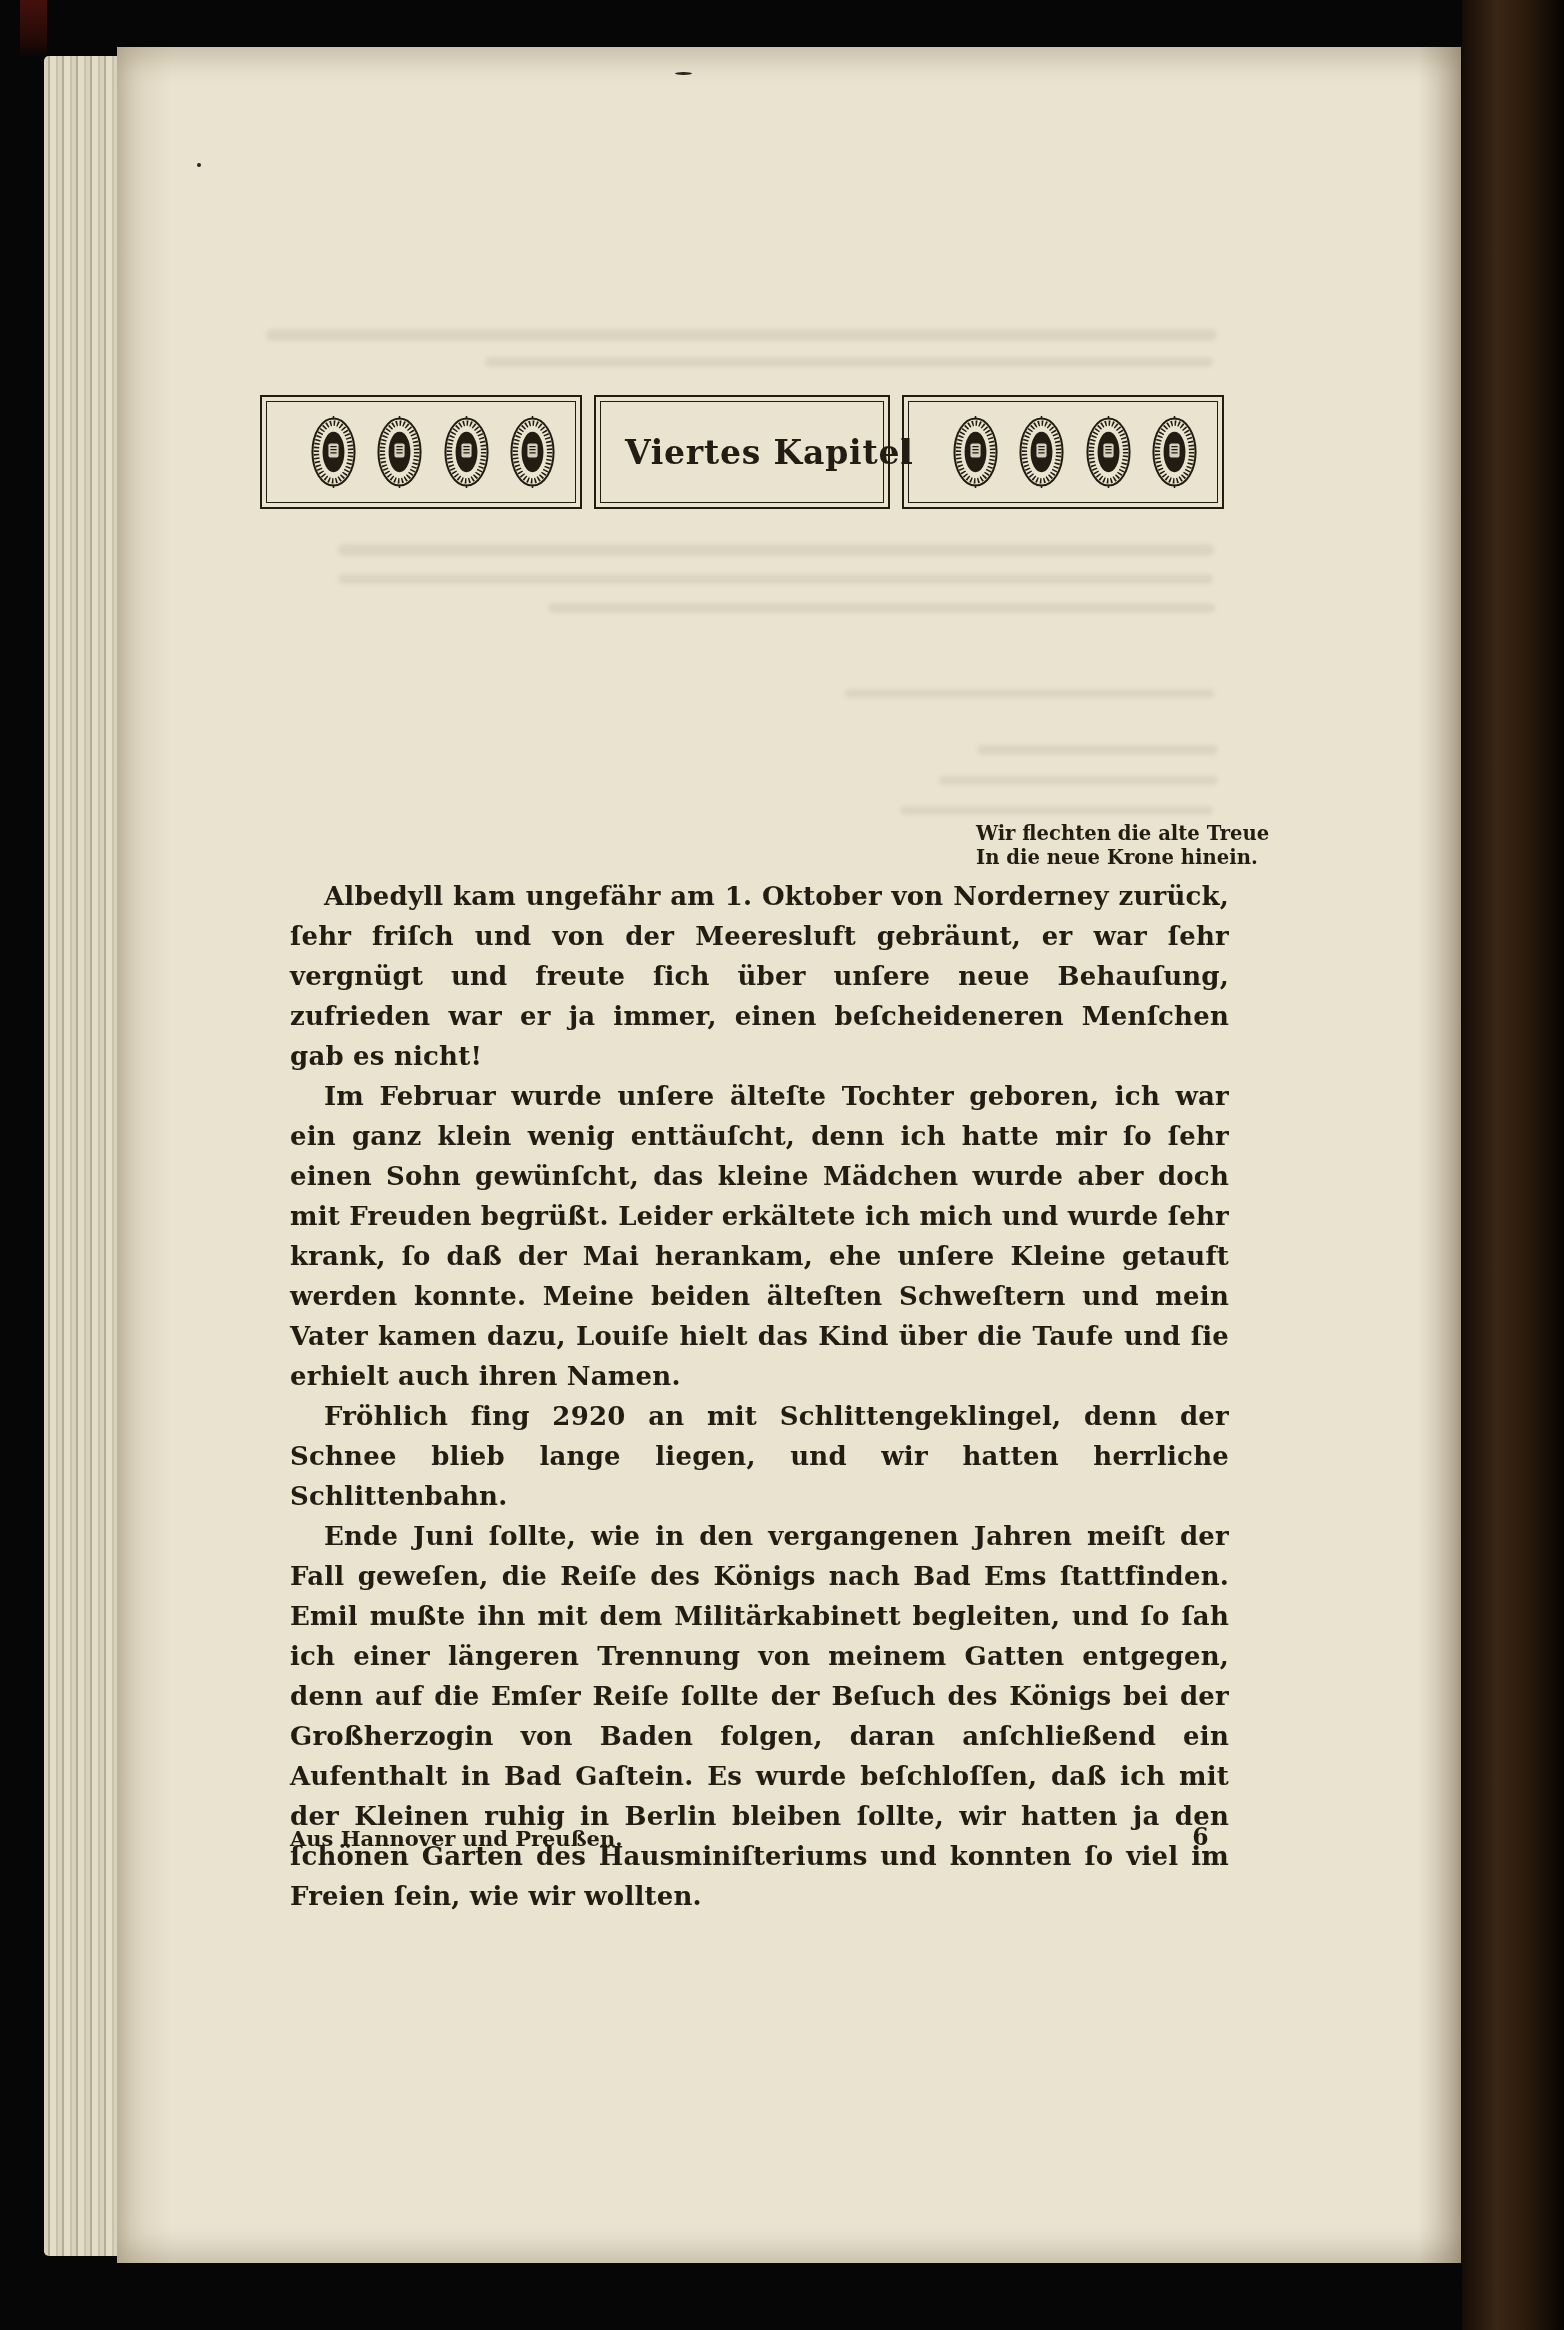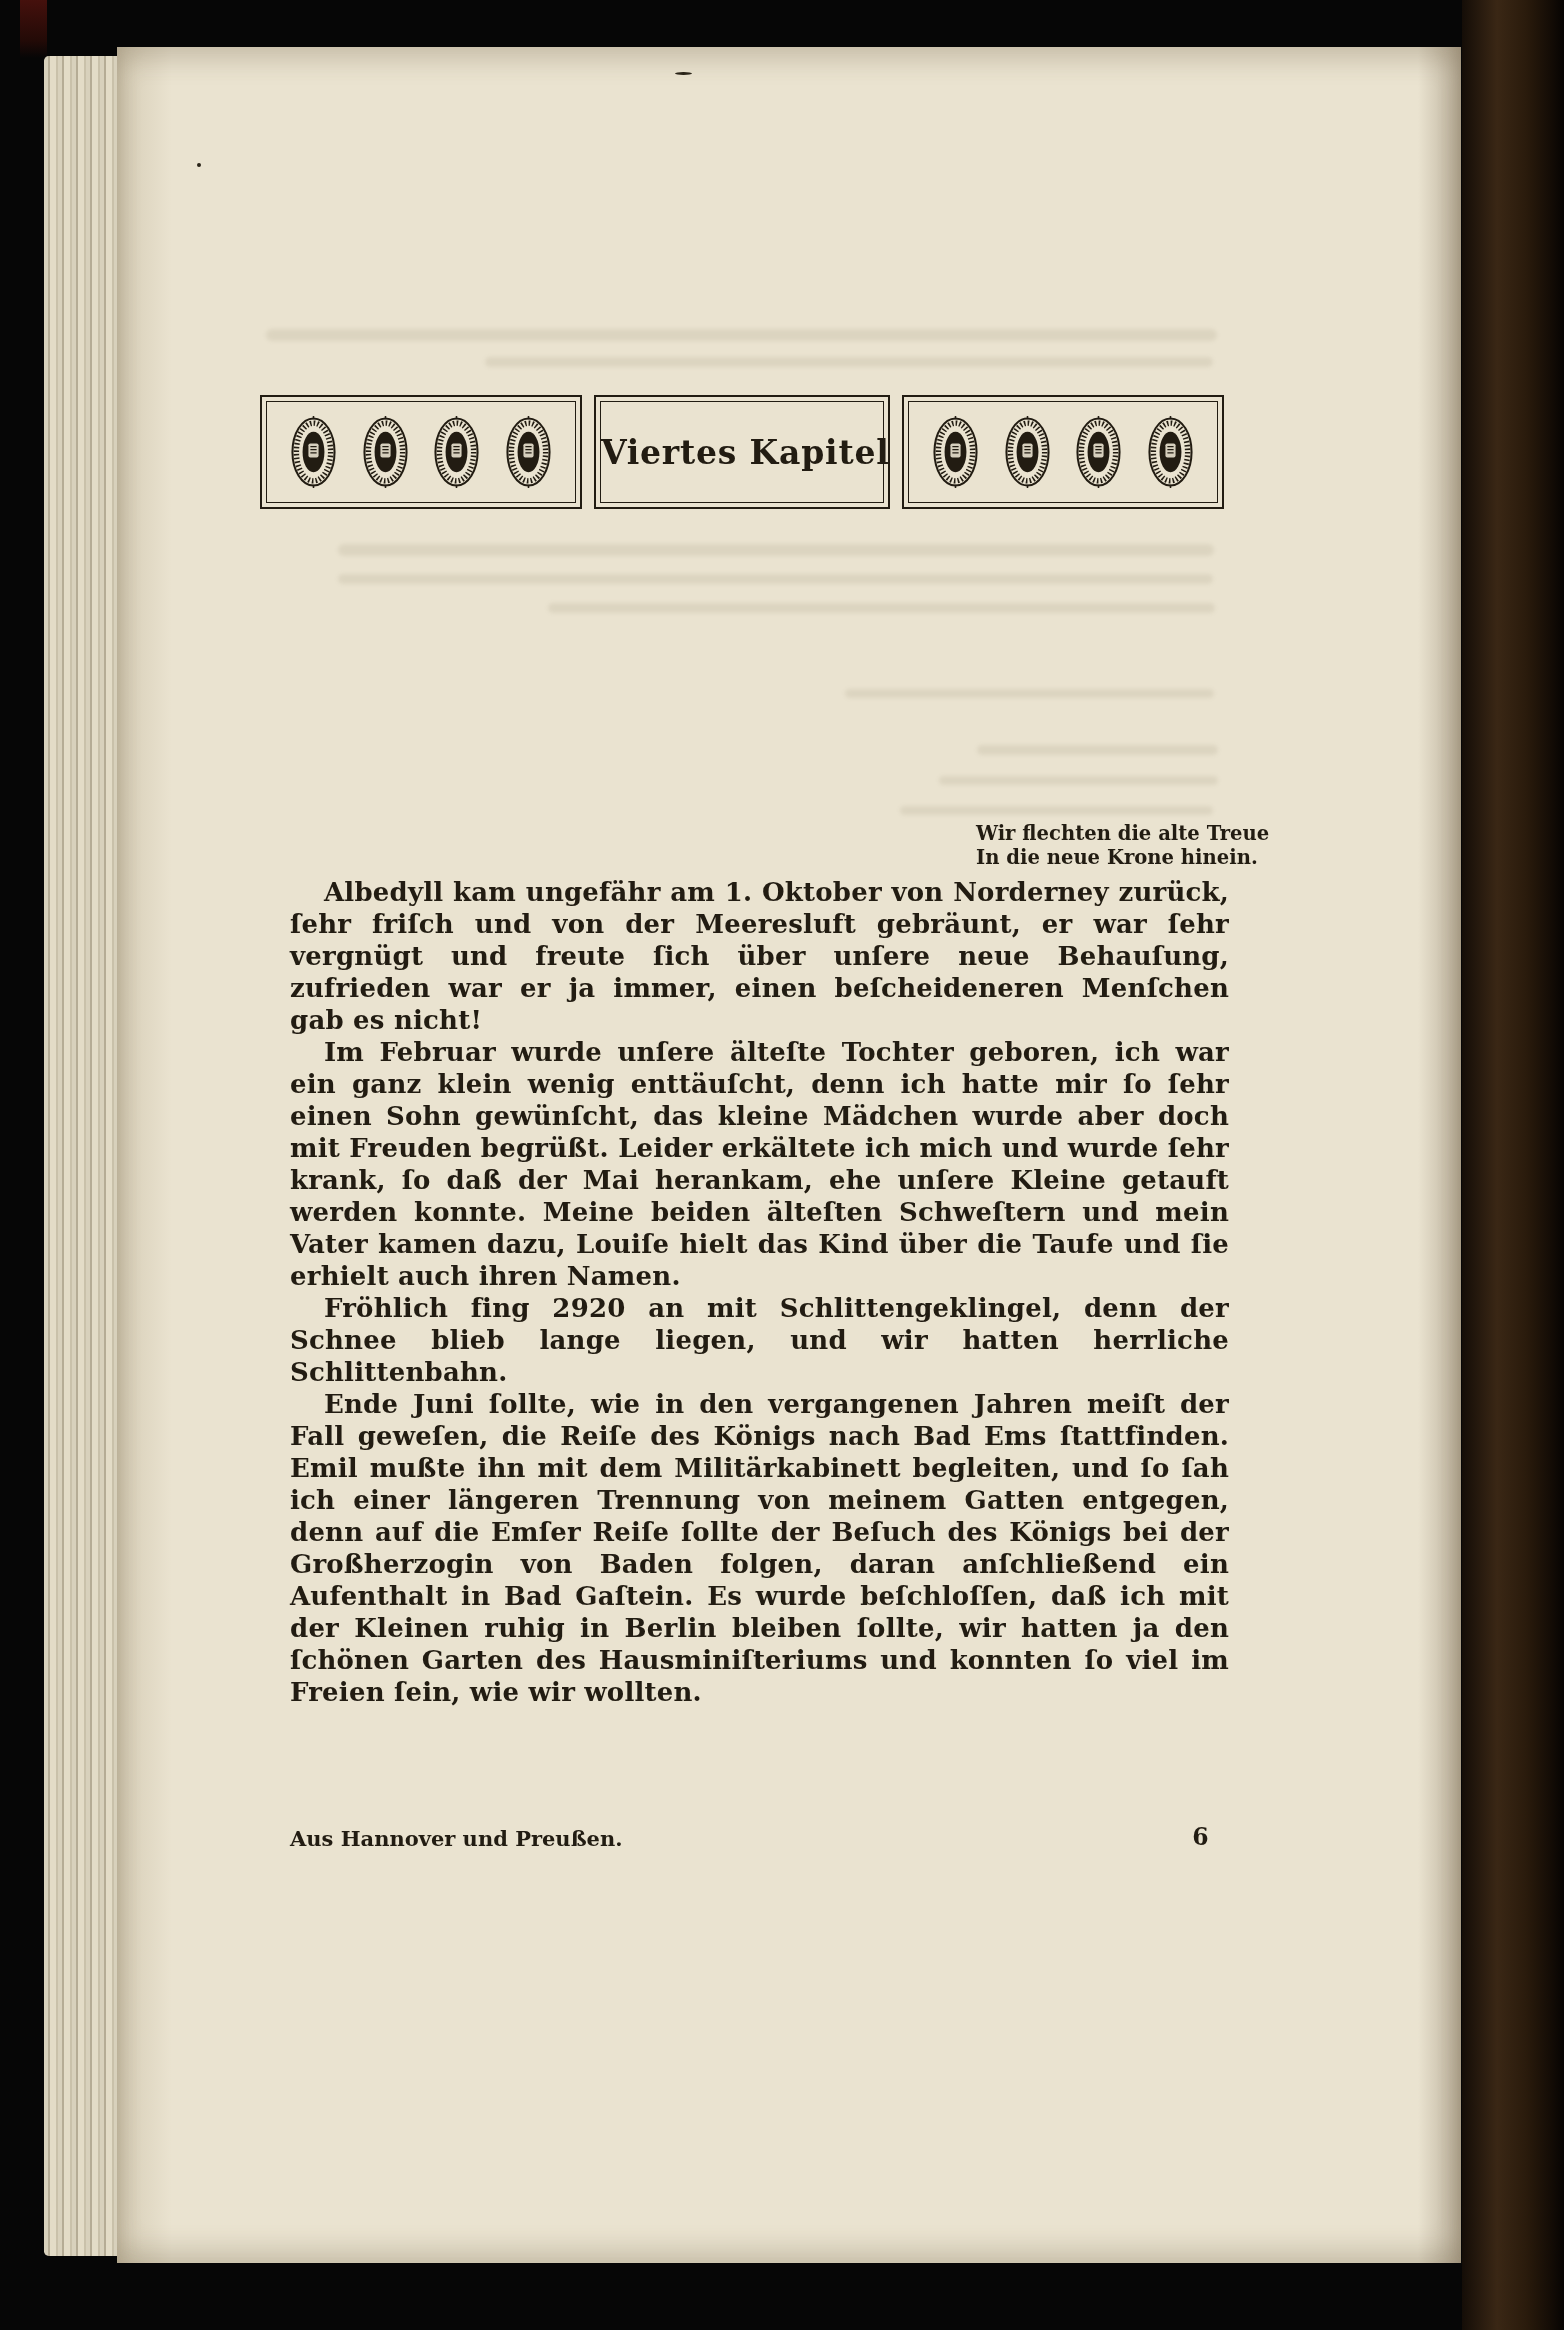--- a/index.html
+++ b/index.html
@@ -52,41 +52,41 @@
     position:absolute;left:260px;top:395px;width:964px;height:114px;
     display:flex;justify-content:space-between;
   }
   .band-box{
     border:2.3px solid var(--ink);padding:3.9px;box-sizing:border-box;height:100%;
   }
   .band-box.side{width:322px;}
   .band-box.center{width:296px;}
   .band-inner{
     border:1.6px solid var(--ink);width:100%;height:100%;box-sizing:border-box;
-    display:flex;align-items:center;justify-content:space-evenly;
+    display:flex;align-items:center;justify-content:space-evenly;padding-left:24px;
   }
   .chapter-label{
     font-size:33px;font-weight:bold;letter-spacing:0.8px;white-space:nowrap;
   }
   .medallion{display:inline-block;line-height:0;}
   .medallion svg{display:block;}
   
   .title{
     position:absolute;left:290px;top:717px;width:939px;
     text-align:center;font-size:45px;font-weight:bold;letter-spacing:0.8px;
   }
   
   .epigraph{
     position:absolute;left:928px;top:822px;
     font-size:19.6px;line-height:24px;font-weight:bold;margin-left:48px;
   }
   
   .body-text{
     position:absolute;left:290px;top:876px;width:939px;
-    font-size:26px;line-height:32px;font-weight:bold;
+    font-size:26px;line-height:40px;font-weight:bold;
     text-align:justify;letter-spacing:0.2px;
   }
   .body-text p{margin:0;text-indent:34px;}
   
   .footer{
     position:absolute;left:290px;top:1823px;width:939px;
     display:flex;justify-content:space-between;align-items:flex-end;
     font-size:21px;font-weight:bold;
   }
   .footer .page-number{padding-right:20.3px;font-size:23.5px;}

